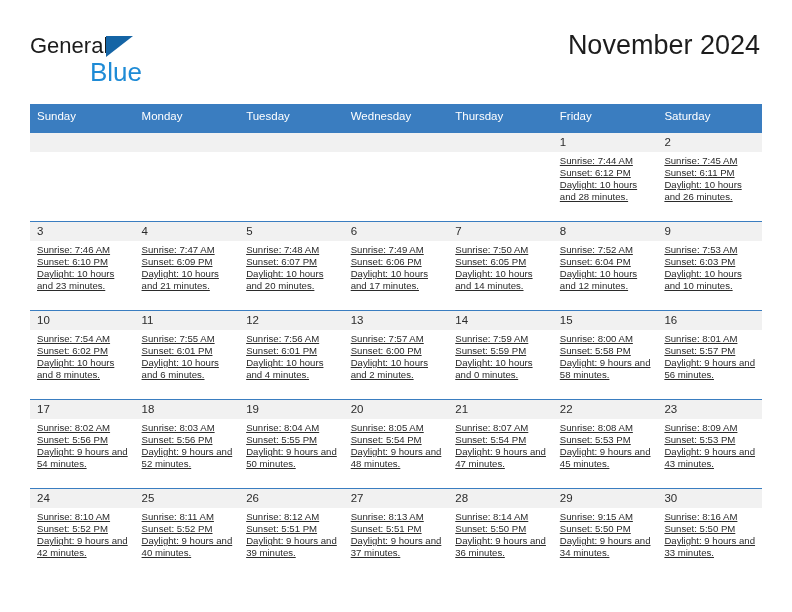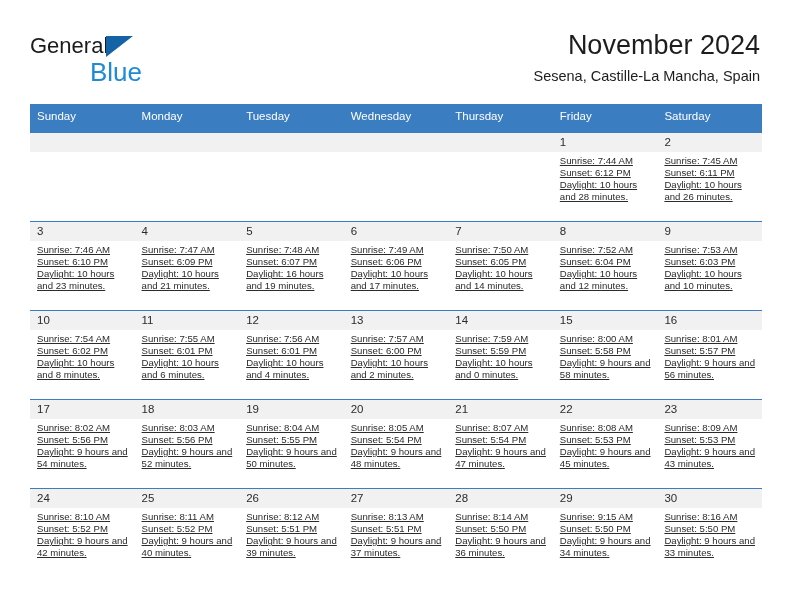--- a/index.html
+++ b/index.html
@@ -156,21 +156,20 @@
   <div class="header">
 
     <div class="brand">
       <span class="brand-general">General</span>
       <span class="brand-tri"></span>
       <span class="brand-blue">Blue</span>
     </div>
 
     <div class="titles">
       <div class="month-title">November 2024</div>
-      <div class="location">Sesena, Castille-La Mancha, Spain</div>
     </div>
 
   </div>
 
   <table class="calendar">
     <thead>
       <tr>
         <th>Sunday</th>
         <th>Monday</th>
         <th>Tuesday</th>
@@ -248,21 +247,21 @@
                 <div class="wrap">Daylight: 10 hours and 21 minutes.</div>
               </div>
             </div>
           </td>
           <td>
             <div class="cell-inner">
               <div class="daynum">5</div>
               <div class="info">
                 <div>Sunrise: 7:48 AM</div>
                 <div>Sunset: 6:07 PM</div>
-                <div class="wrap">Daylight: 16 hours and 19 minutes.</div>
+                <div class="wrap">Daylight: 10 hours and 20 minutes.</div>
               </div>
             </div>
           </td>
           <td>
             <div class="cell-inner">
               <div class="daynum">6</div>
               <div class="info">
                 <div>Sunrise: 7:49 AM</div>
                 <div>Sunset: 6:06 PM</div>
                 <div class="wrap">Daylight: 10 hours and 17 minutes.</div>

